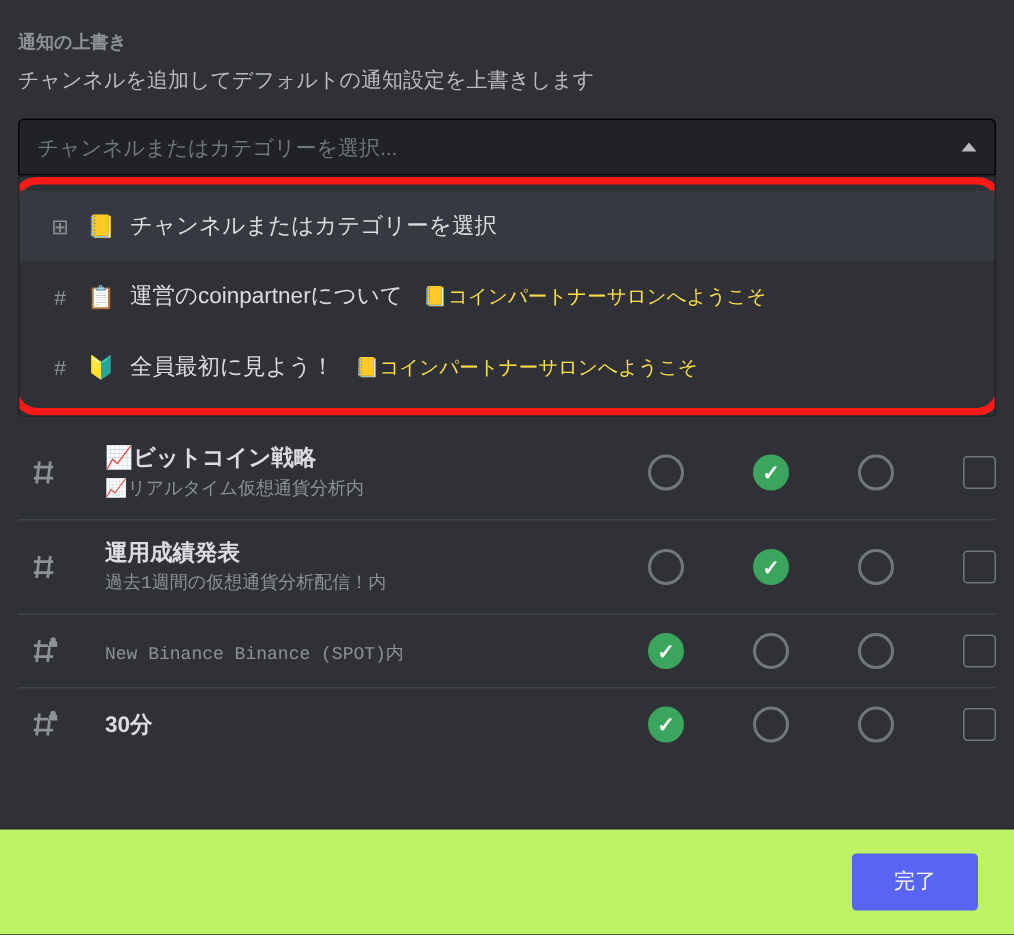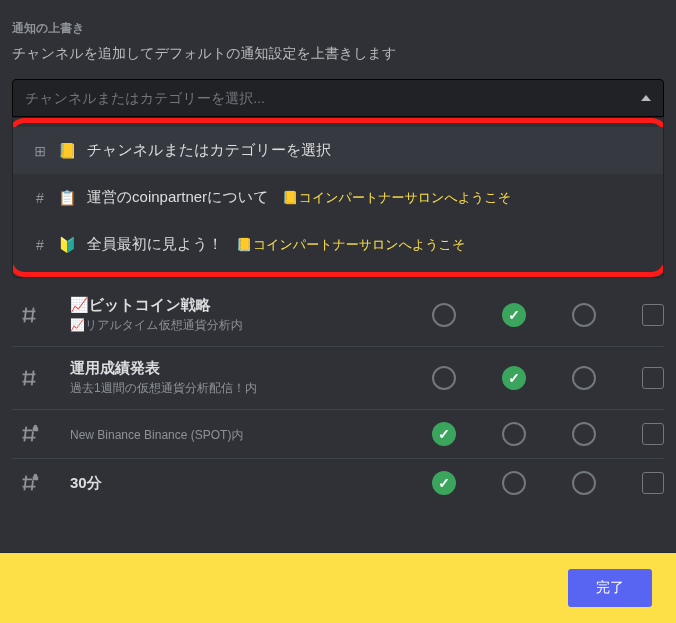--- a/index.html
+++ b/index.html
@@ -83,21 +83,21 @@
     }
     .channel-row:last-child { border-bottom: none; }
     .ch-hash {
       width: 34px;
       display: flex;
       justify-content: center;
       color: #8e9297;
     }
     .ch-text { flex: 1; min-width: 0; }
     .ch-name { font-size: 15px; font-weight: 700; color: #dcddde; }
-    .ch-sub { font-size: 12px; color: #8e9297; margin-top: 2px; }
+    .ch-sub { font-size: 12px; color: #8e9297; margin-top: 2px; font-family: Liberation Mono, monospace; }
     .radios { display: flex; gap: 46px; align-items: center; }
     .radio {
       width: 24px; height: 24px;
       border: 2px solid #72767d;
       border-radius: 50%;
       cursor: pointer;
       display: flex;
       align-items: center;
       justify-content: center;
     }
@@ -114,21 +114,21 @@
     .mute-box {
       width: 22px; height: 22px;
       border: 1px solid #72767d;
       border-radius: 3px;
       background: #2f3136;
       cursor: pointer;
     }
     .footer {
       position: absolute;
       bottom: 0; left: 0; right: 0;
-      background: #fde047;
+      background: #bef264;
       padding: 16px 24px;
       display: flex;
       justify-content: flex-end;
       box-shadow: 0 -1px 0 rgba(4,4,5,0.2);
     }
     .done-btn {
       background: #5865f2;
       color: #fff;
       border: none;
       border-radius: 3px;

